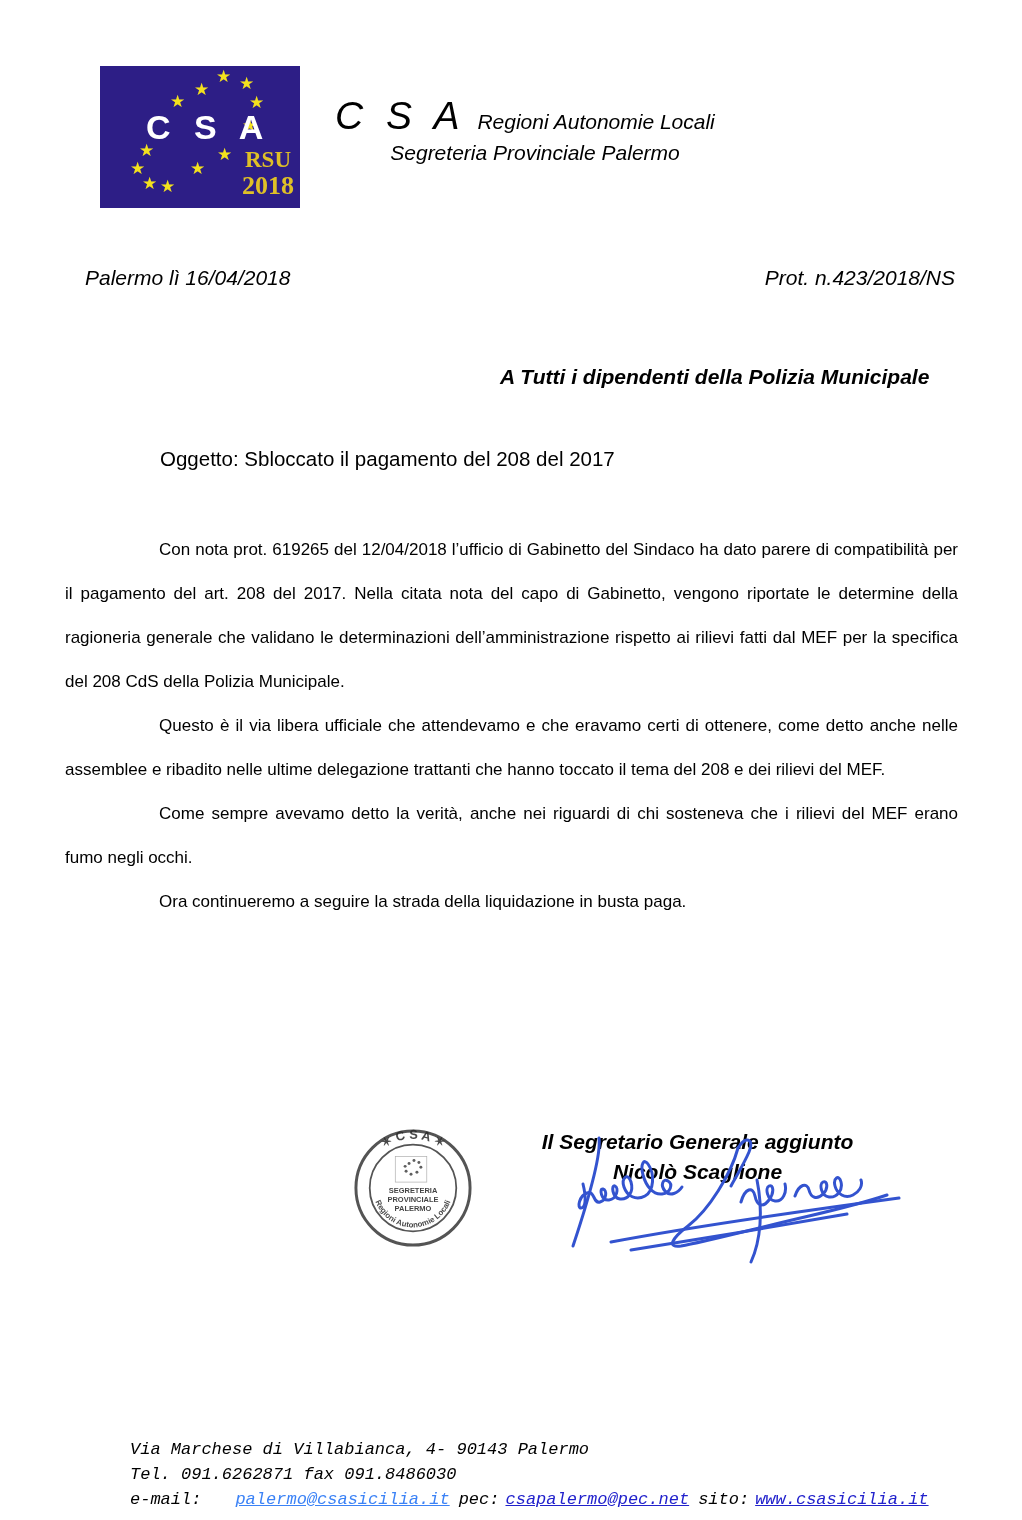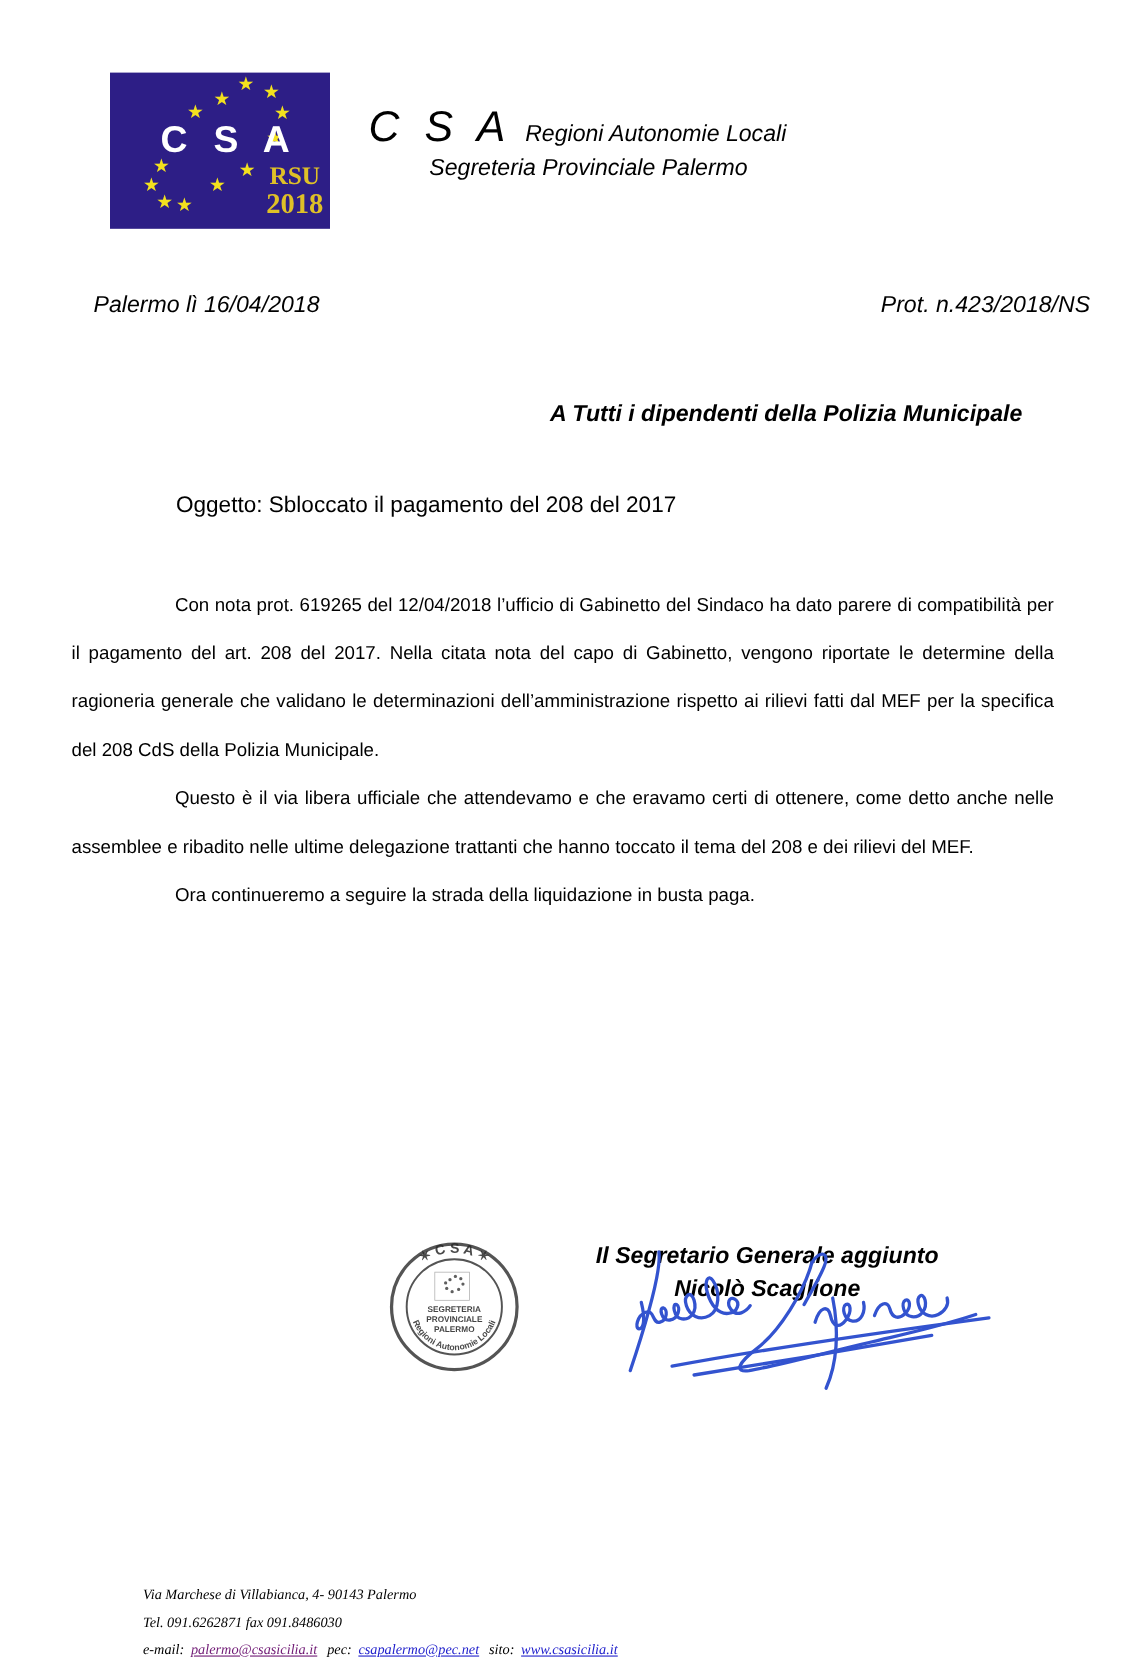--- a/index.html
+++ b/index.html
@@ -17,40 +17,40 @@
   .logo-rsu .r1{font-size:23px;display:block;}
   .logo-rsu .r2{font-size:26px;display:block;}
   
   .head-text{position:absolute;left:335px;top:94px;width:360px;font-style:italic;}
   .head-line1{display:flex;align-items:baseline;gap:12px;white-space:nowrap;}
   .head-acronym{font-size:39px;letter-spacing:6px;}
   .head-org{font-size:21px;}
   .head-line2{font-size:21px;text-align:center;margin-top:3px;padding-left:40px;white-space:nowrap;}
   
   .meta-row{position:absolute;top:266px;left:0;right:0;display:flex;
-    justify-content:space-between;padding:0 31px 0 85px;font-style:italic;font-size:21px;}
+    justify-content:space-between;padding:0 67px 0 85px;font-style:italic;font-size:21px;}
   
   .recipient{position:absolute;left:500px;top:362px;font-weight:bold;font-style:italic;
     font-size:21px;line-height:30px;}
   .recipient .u{text-decoration:underline;text-underline-offset:3px;}
   
   .subject{position:absolute;left:160px;top:447px;font-weight:normal;font-size:20.5px;}
   
   .body-text{position:absolute;left:65px;top:528px;width:893px;font-size:17px;
     line-height:44px;text-align:justify;}
   .body-text p{margin:0;text-indent:94px;}
   
   .stamp{position:absolute;left:352px;top:1126px;width:122px;height:124px;}
   .sig-text{position:absolute;left:505px;top:1127px;width:385px;text-align:center;
     font-weight:bold;font-style:italic;font-size:21px;line-height:30px;z-index:1;}
   .ink{position:absolute;left:495px;top:1122px;width:430px;height:145px;z-index:2;}
   
   .footer{position:absolute;left:130px;top:1437px;
-    font-family:Liberation Serif, serif;font-style:italic;
-    font-size:13px;line-height:25px;}
+    font-family:Liberation Mono, monospace;font-style:italic;
+    font-size:17px;line-height:25px;}
   .footer a{cursor:pointer;text-decoration:underline;}
   .f-label{margin-right:6px;}
   .f-gap{margin-left:9px;margin-right:6px;}
 </style>
 </head>
 <body>
 
 <div class="page">
 
   <div class="logo" style="background:#2d1e86;">
@@ -88,20 +88,21 @@
 
   <div class="recipient">
     <div>A Tutti i dipendenti della Polizia Municipale</div>
   </div>
 
   <div class="subject">Oggetto: Sbloccato il pagamento del 208 del 2017</div>
 
   <div class="body-text">
     <p>Con nota prot. 619265 del 12/04/2018 l’ufficio di Gabinetto del Sindaco ha dato parere di compatibilità per il pagamento del art. 208 del 2017. Nella citata nota del capo di Gabinetto, vengono riportate le determine della ragioneria generale che validano le determinazioni dell’amministrazione rispetto ai rilievi fatti dal MEF per la specifica del 208 CdS della Polizia Municipale.</p>
     <p>Questo è il via libera ufficiale che attendevamo e che eravamo certi di ottenere, come detto anche nelle assemblee e ribadito nelle ultime delegazione trattanti che hanno toccato il tema del 208 e dei rilievi del MEF.</p>
+    <p>Come sempre avevamo detto la verità, anche nei riguardi di chi sosteneva che i rilievi del MEF erano fumo negli occhi.</p>
     <p>Ora continueremo a seguire la strada della liquidazione in busta paga.</p>
   </div>
 
   <svg class="stamp" viewBox="0 0 124 124">
     <g stroke="#2f2f2f" fill="none" opacity="0.82">
       <circle cx="62" cy="62" r="58" stroke-width="3"></circle>
       <circle cx="62" cy="62" r="44" stroke-width="1.8"></circle>
     </g>
     <defs>
       <path id="arcTop" d="M 12,62 A 50,50 0 0 1 112,62"></path>
@@ -146,17 +147,17 @@
       <path d="M262,58 C268,88 266,118 256,140"></path>
       <path d="M116,120 C180,108 300,90 404,76"></path>
       <path d="M136,128 C200,118 290,103 352,92"></path>
     </g>
   </svg>
 
   <div class="footer">
     <div>Via  Marchese di Villabianca, 4- 90143 Palermo</div>
     <div>Tel. 091.6262871 fax 091.8486030</div>
     <div>
-      <span class="f-label">e-mail:</span><a style="color:#701a75;">palermo@csasicilia.it</a><span class="f-label f-gap">pec:</span><a style="color:#2121cc;">csapalermo@pec.net</a><span class="f-label f-gap">sito:</span><a style="color:#2121cc;">www.csasicilia.it</a>
+      <span class="f-label">e-mail:</span><a style="color:#3b82f6;margin-left:28px;">palermo@csasicilia.it</a><span class="f-label f-gap">pec:</span><a style="color:#2121cc;">csapalermo@pec.net</a><span class="f-label f-gap">sito:</span><a style="color:#2121cc;">www.csasicilia.it</a>
     </div>
   </div>
 
 </div>
 
 </body></html>

